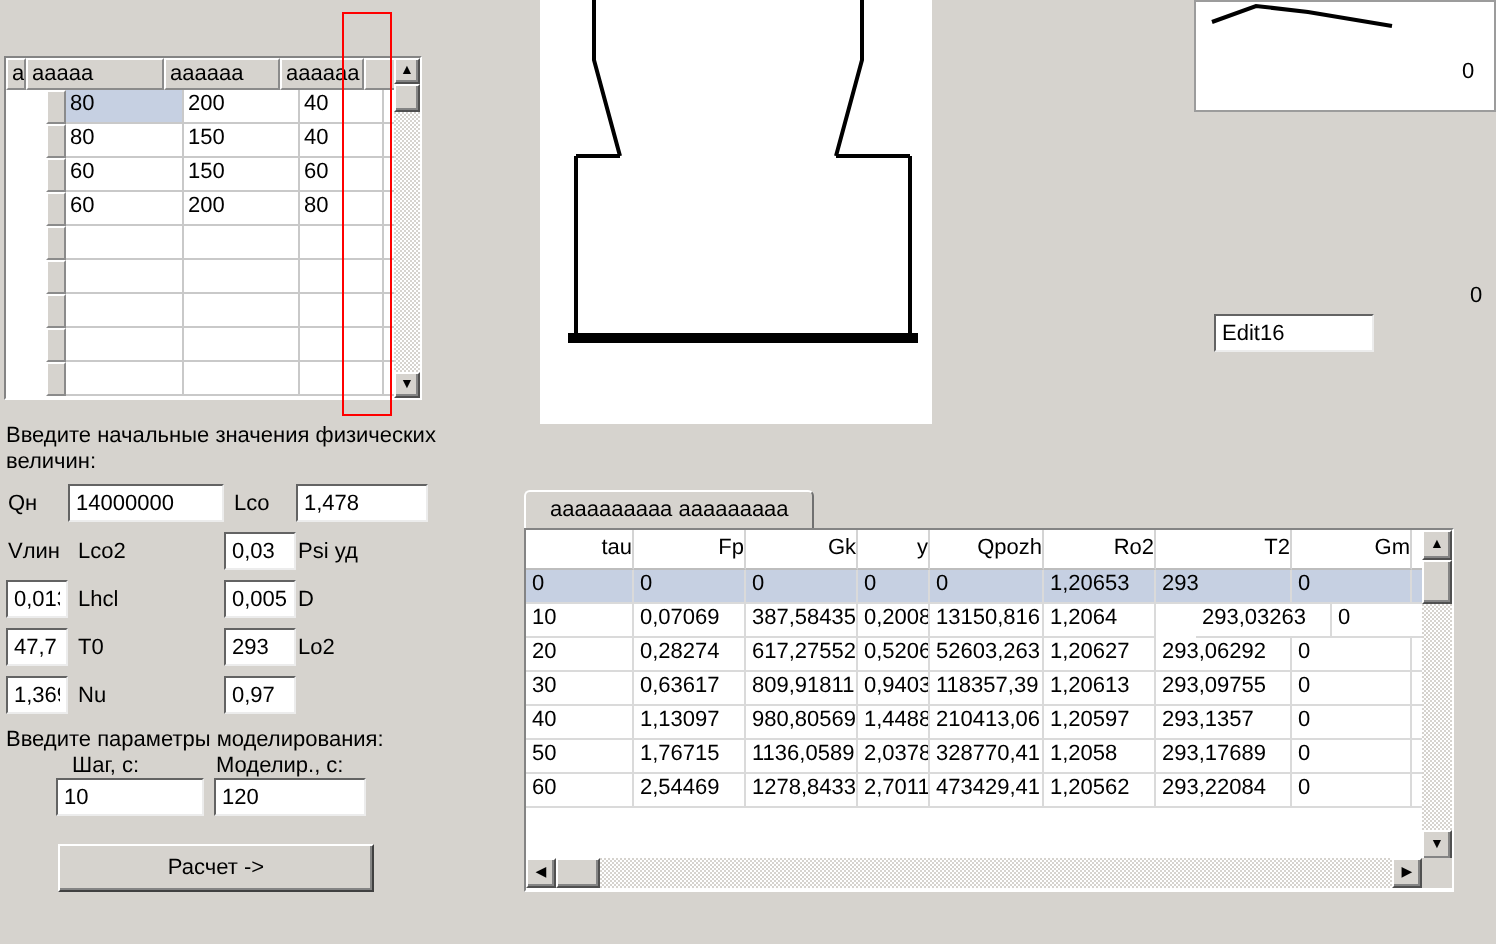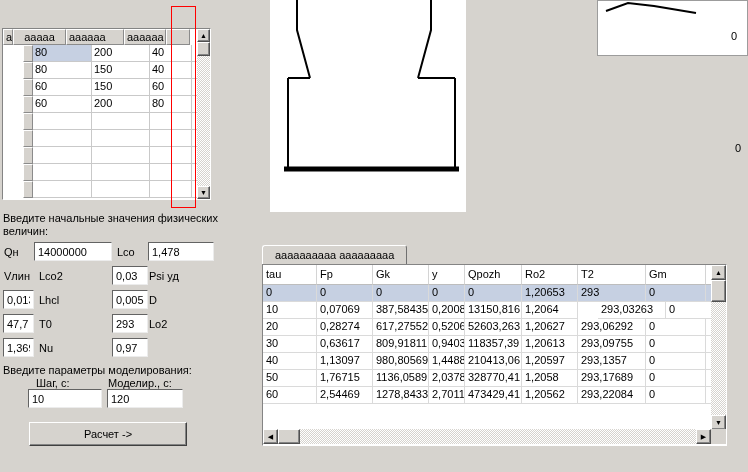--- a/index.html
+++ b/index.html
@@ -55,40 +55,40 @@
     box-shadow:inset -1px -1px 0 #848484;font:inherit;color:#000;}
 
   
   #results-tab{left:262px;top:245px;height:20px;padding:3px 12px 0;background:#d6d3ce;
     border:1px solid;border-color:#fff #707070 #d6d3ce #fff;border-radius:3px 3px 0 0;white-space:nowrap;}
   #results-panel{left:262px;top:264px;width:465px;height:182px;background:#fff;
     border:1px solid;border-color:#848484 #fff #fff #848484;}
   #rt-area{position:absolute;left:0;top:0;width:448px;height:165px;overflow:hidden;background:#fff;}
   .rthrow{display:flex;height:20px;}
   .rthcell{flex:none;height:100%;padding:3px 0 0 3px;overflow:hidden;white-space:nowrap;
-    border-right:1px solid #d4d4d4;border-bottom:1px solid #bdbdbd;background:#fff;}
+    border-right:1px solid #d4d4d4;border-bottom:1px solid #bdbdbd;background:#fff;text-align:right;}
   .rtrow{display:flex;height:17px;}
   .rtcell{flex:none;height:100%;padding:1px 0 0 3px;overflow:hidden;white-space:nowrap;
     border-right:1px solid #dadada;border-bottom:1px solid #dadada;background:#fff;}
   .rtfill{flex:1;border-right:none;}
   .rsel .rtcell{background:#c6d0e2;}
   #rt-vsb{right:0;top:0;width:15px;height:165px;}
   #rt-hsb{left:0;bottom:1px;width:448px;height:15px;}
   #rt-corner{right:0;bottom:1px;width:15px;height:15px;background:#d6d3ce;}
 </style>
 </head>
 <body>
 
 <div id="window">
 
   <div id="input-grid" class="abs">
     <div id="ig-cols">
       <div class="ighrow">
           <div class="igcell igfixed" style="width: 10px;">а</div>
-          <div class="igcell igfixed" style="width: 53px; text-align: center;">ааааа</div>
+          <div class="igcell igfixed" style="width: 69px;">ааааа</div>
           <div class="igcell igfixed" style="width: 58px;">аааааа</div>
           <div class="igcell igfixed" style="width: 42px;">аааааа</div>
           <div class="igcell igfixed" style="width: 24px;"></div>
         </div>
       <div>
           <div class="igrow">
             <div class="igcell igfixed" style="width: 10px;"></div>
             <div class="igcell igsel" style="width: 59px;">80</div>
             <div class="igcell" style="width: 58px;">200</div>
             <div class="igcell" style="width: 42px;">40</div>
@@ -180,20 +180,21 @@
     </svg>
   </div>
 
   <div id="tr-panel" class="abs">
     <svg width="149" height="54" viewBox="0 0 149 54">
       <polyline points="8,10 30,2 56,5 98,12" stroke="#000" stroke-width="2" fill="none"></polyline>
     </svg>
     <div class="abs" style="left:133px;top:29px">0</div>
   </div>
 
+  <input class="edit abs" style="left: 607px; top: 157px; width: 80px;" value="Edit16">
   <div class="abs" style="left:735px;top:142px">0</div>
 
   <div class="abs lbl" style="left:3px;top:212px">Введите начальные значения физических</div>
   <div class="abs lbl" style="left:3px;top:225px">величин:</div>
 
   <div id="fields" class="abs">
     <span class="flabel">Qн</span>
     <input class="edit" value="14000000" style="">
     <span class="flabel r">Lco</span>
     <input class="edit" value="1,478" style="">

